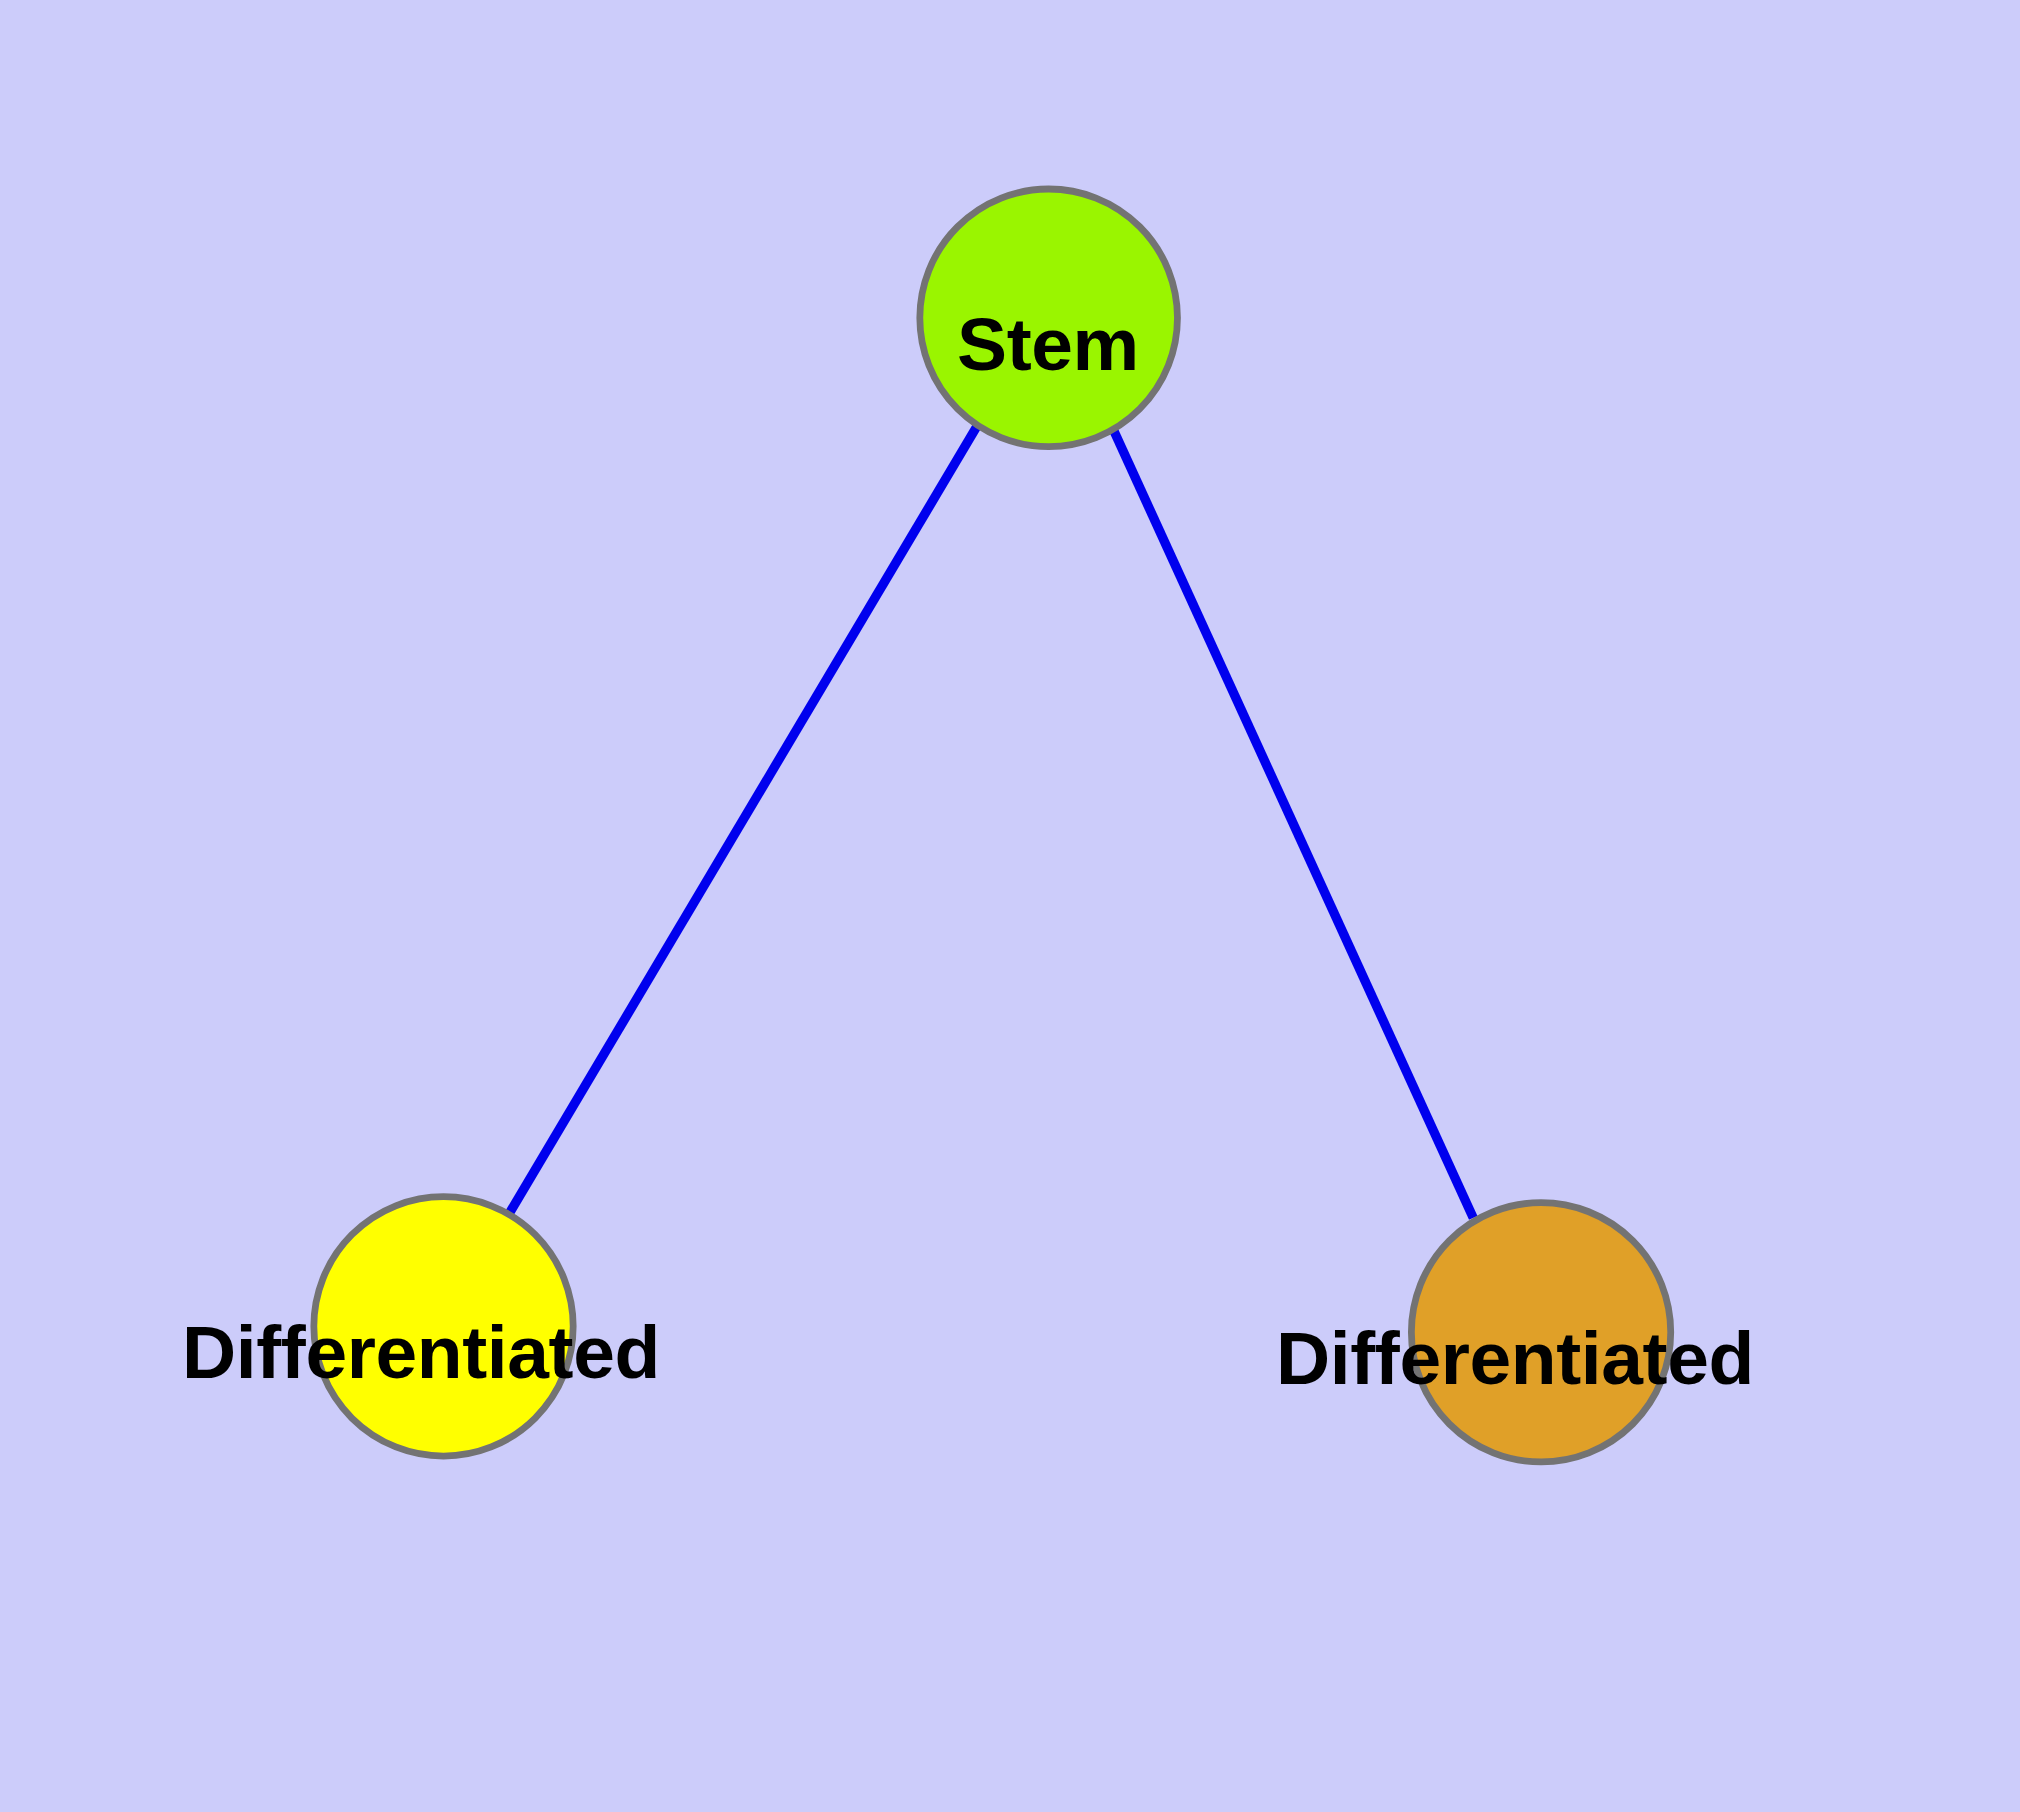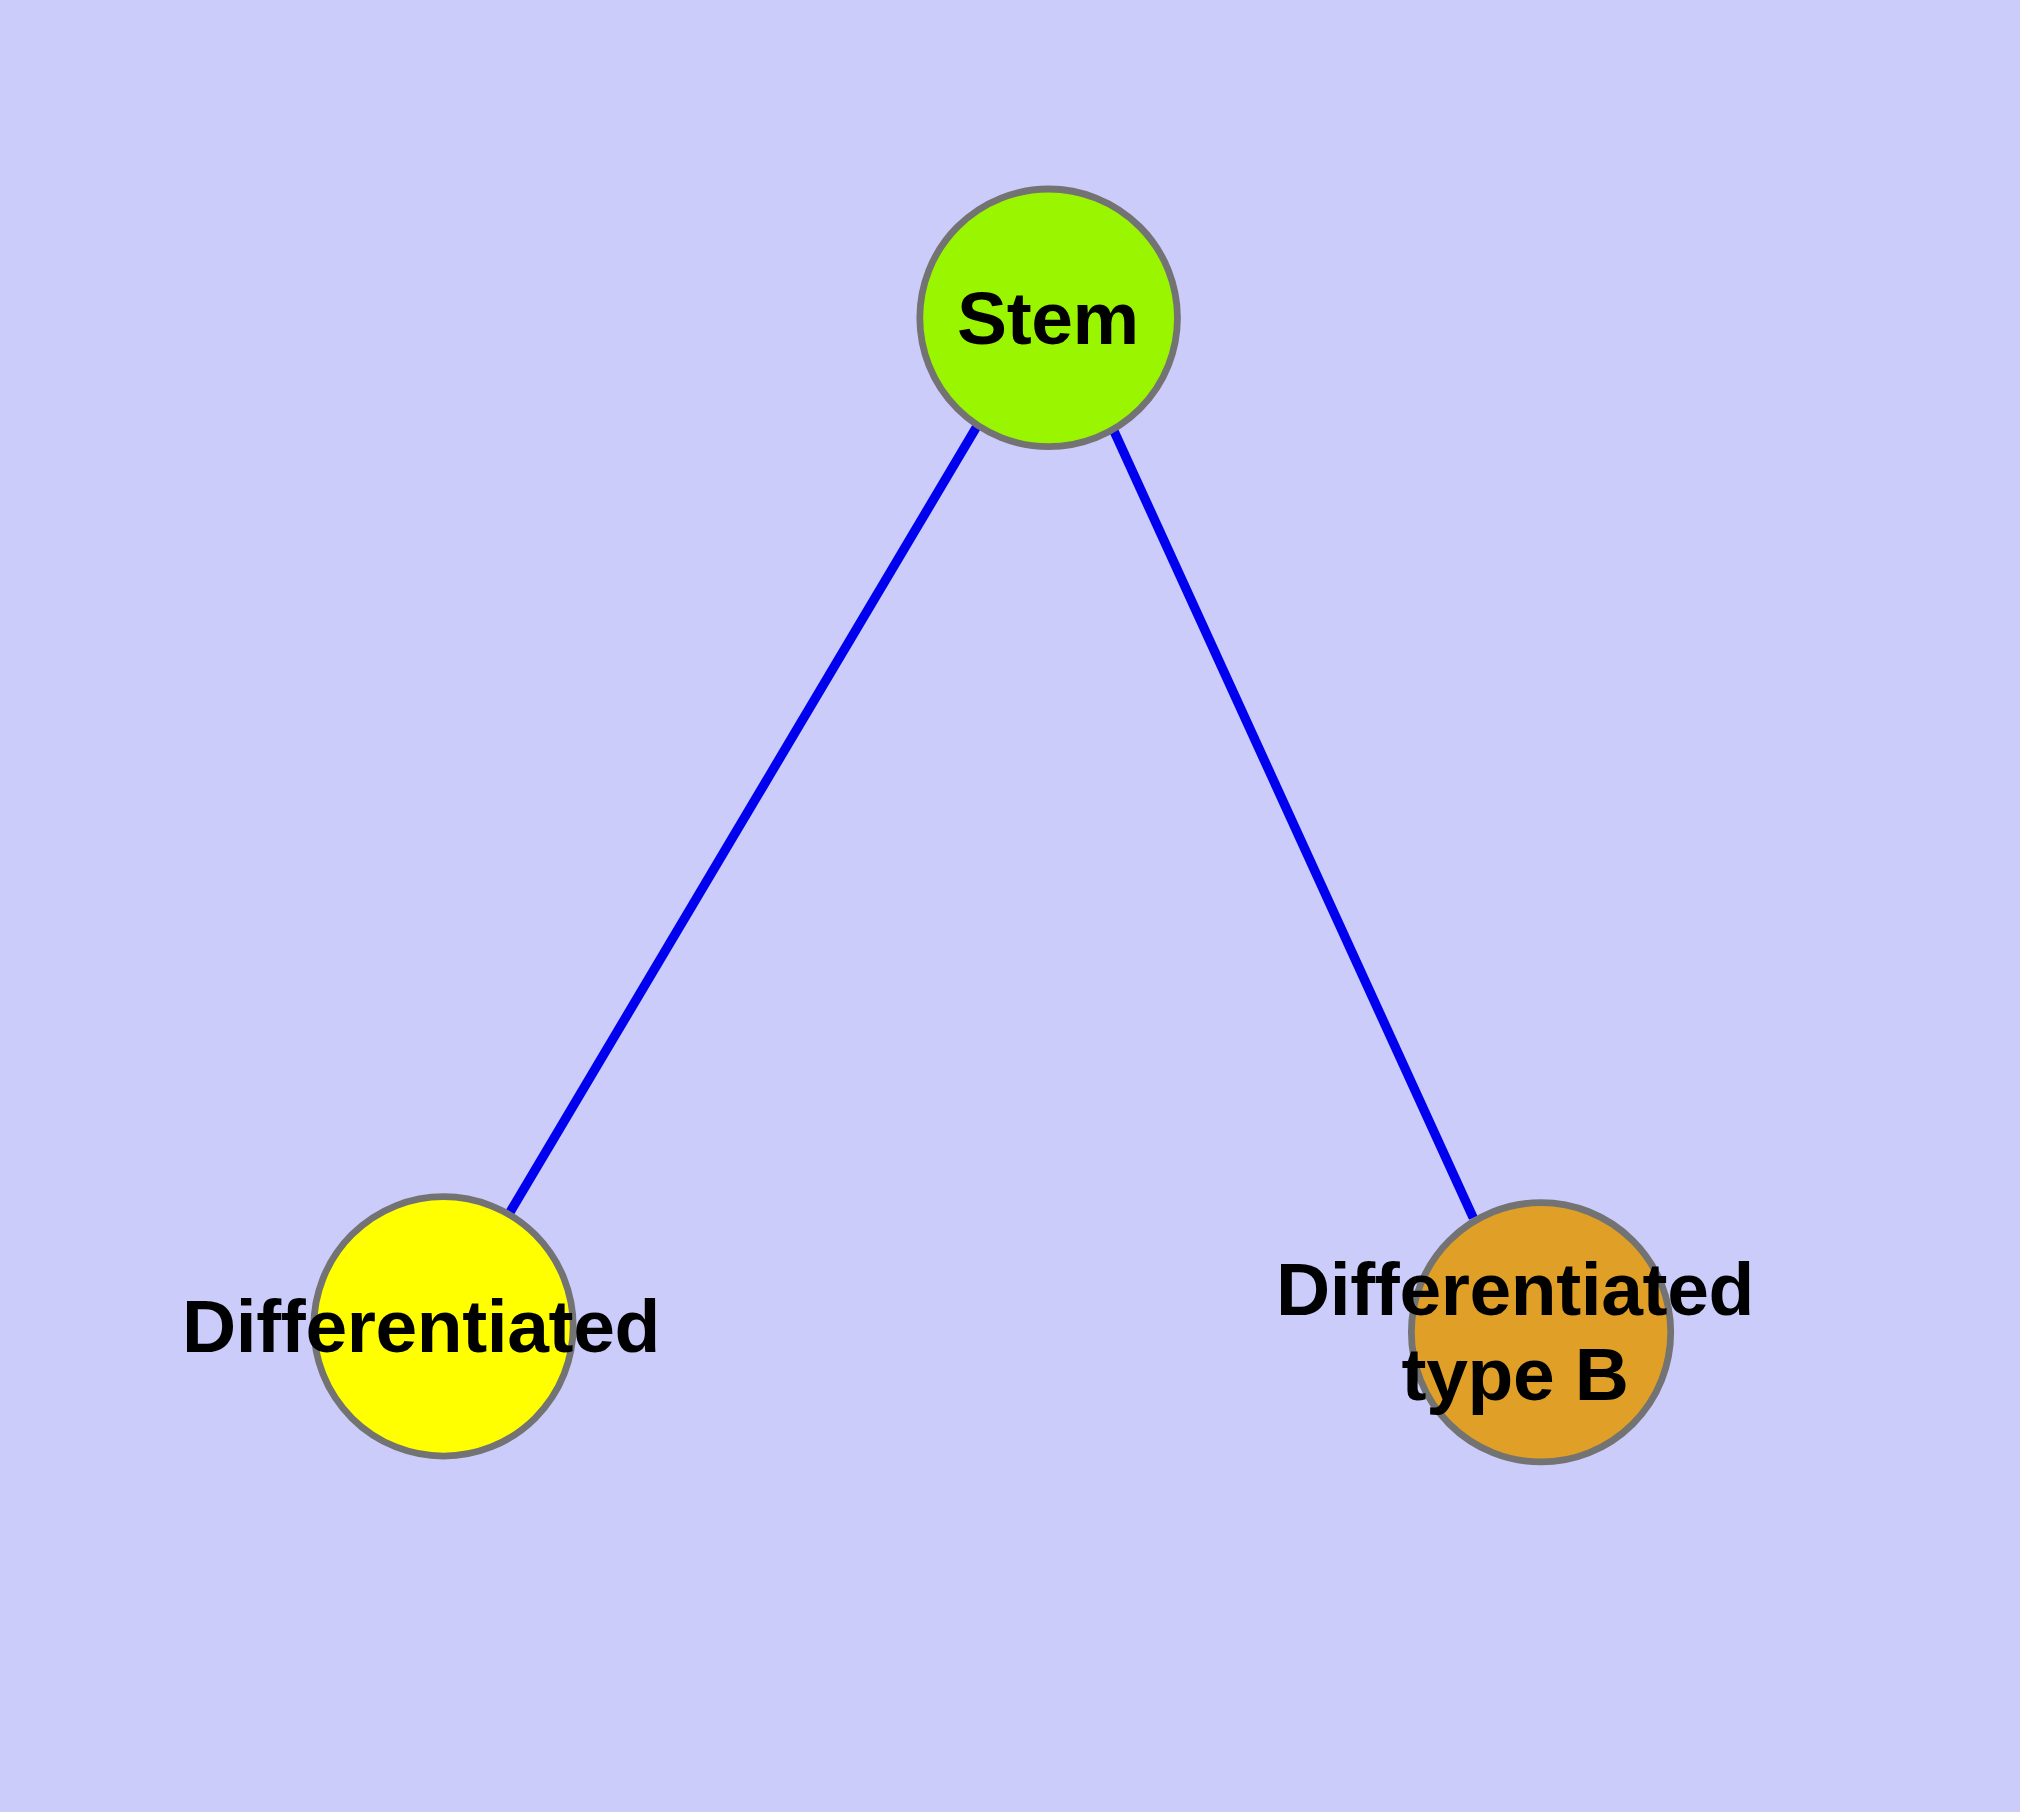--- a/index.html
+++ b/index.html
@@ -42,20 +42,21 @@
     position: absolute;
     color: #000000;
     font-weight: bold;
     font-size: 75px;
     line-height: 85px;
     text-align: center;
     white-space: nowrap;
     letter-spacing: -0.4px;
     pointer-events: none;
     transform: translate(-50%, -50%);
+    margin-top: 26px;
   }
   .node-label .lbl-line {
     display: block;
   }
 </style>
 </head>
 <body style="background: rgb(204, 204, 250);">
 
 <div id="canvas-root" style="width: 2021px; height: 1812px; background: rgb(204, 204, 250);">
 
@@ -78,17 +79,16 @@
   <div class="node-label" style="left: 1048px; top: 318px; color: rgb(0, 0, 0); font-size: 75px;">
     <span class="lbl-line">Stem</span>
   </div>
 
   <div class="node-label" style="left: 421px; top: 1326px; color: rgb(0, 0, 0); font-size: 75px;">
     <span class="lbl-line">Differentiated</span>
   </div>
 
   <div class="node-label" style="left: 1515px; top: 1332px; color: rgb(0, 0, 0); font-size: 75px;">
     <span class="lbl-line">Differentiated</span>
-    <span class="lbl-line">type B</span>
   </div>
 
 </div>
 
 
 </body></html>

